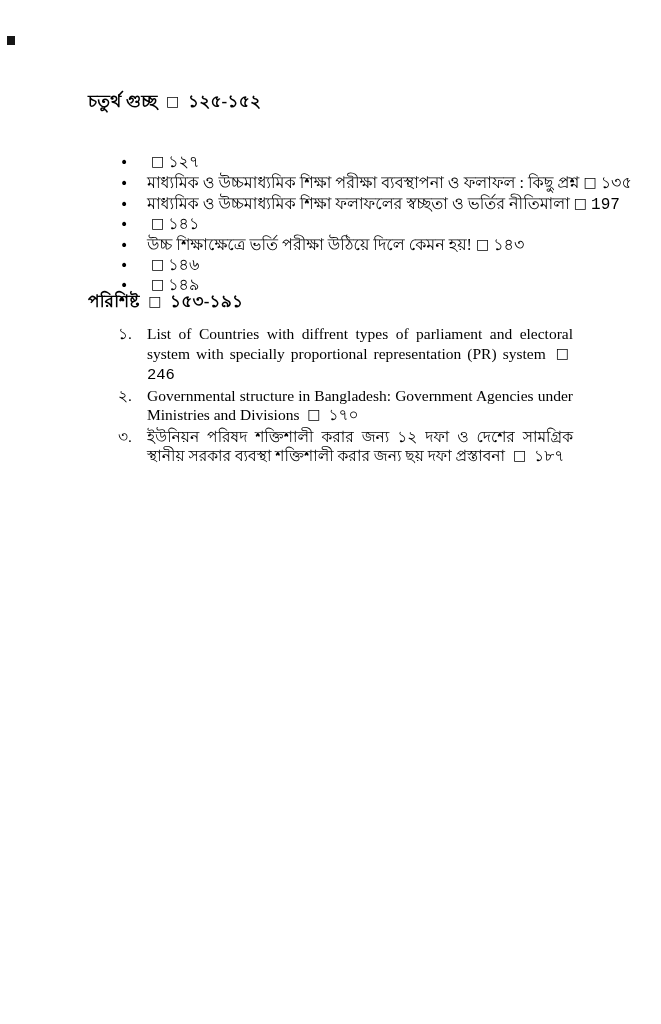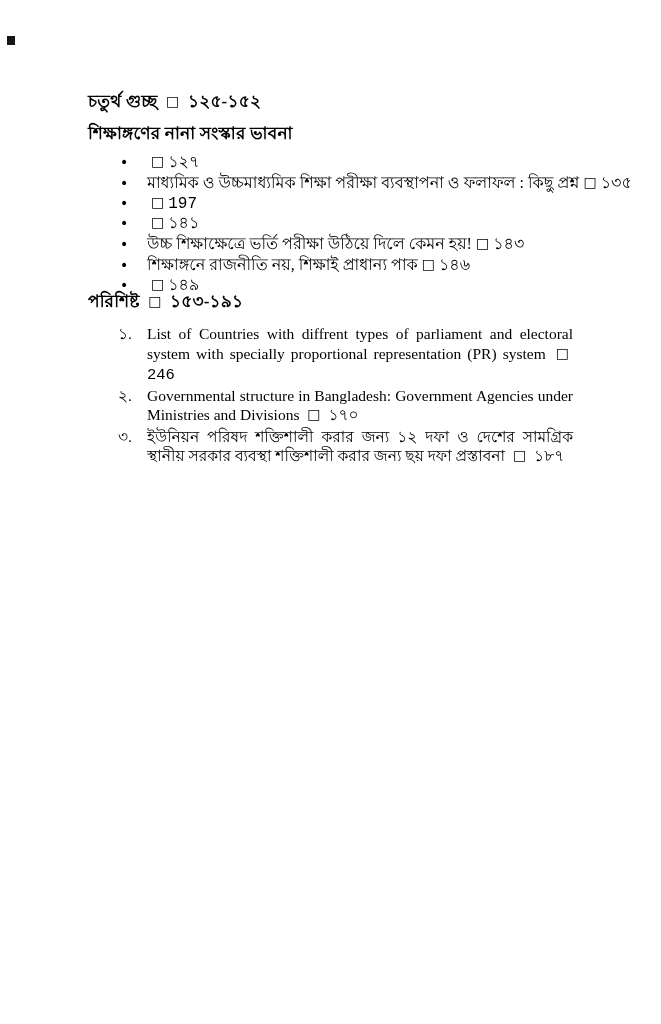--- a/index.html
+++ b/index.html
@@ -90,61 +90,58 @@
 <div class="page">
 
   <div class="ink-mark"></div>
 
   <div class="heading heading-1">
     <span>চতুর্থ গুচ্ছ</span>
     <span class="glyph-box">□</span>
     <span>১২৫-১৫২</span>
   </div>
 
-  <div class="heading heading-2">
-    <span>শিক্ষাঙ্গণের নানা সংস্কার ভাবনা</span>
-  </div>
 
   <div class="bullet-list">
 
     <div class="bullet-item">
       <span class="bullet-marker">•</span>
       <span class="glyph-box">□</span>
       <span class="item-page">১২৭</span>
     </div>
 
     <div class="bullet-item">
       <span class="bullet-marker">•</span>
       <span>মাধ্যমিক ও উচ্চমাধ্যমিক শিক্ষা পরীক্ষা ব্যবস্থাপনা ও ফলাফল : কিছু প্রশ্ন</span>
       <span class="glyph-box">□</span>
       <span class="item-page">১৩৫</span>
     </div>
 
     <div class="bullet-item">
       <span class="bullet-marker">•</span>
+      <span>মাধ্যমিক ও উচ্চমাধ্যমিক শিক্ষা ফলাফলের স্বচ্ছতা ও ভর্তির নীতিমালা</span>
       <span class="glyph-box">□</span>
       <span class="item-page">197</span>
     </div>
 
     <div class="bullet-item">
       <span class="bullet-marker">•</span>
       <span class="glyph-box">□</span>
       <span class="item-page">১৪১</span>
     </div>
 
     <div class="bullet-item">
       <span class="bullet-marker">•</span>
       <span>উচ্চ শিক্ষাক্ষেত্রে ভর্তি পরীক্ষা উঠিয়ে দিলে কেমন হয়!</span>
       <span class="glyph-box">□</span>
       <span class="item-page">১৪৩</span>
     </div>
 
     <div class="bullet-item">
       <span class="bullet-marker">•</span>
-      <span>শিক্ষাঙ্গনে রাজনীতি নয়, শিক্ষাই প্রাধান্য পাক</span>
       <span class="glyph-box">□</span>
       <span class="item-page">১৪৬</span>
     </div>
 
     <div class="bullet-item">
       <span class="bullet-marker">•</span>
       <span class="glyph-box">□</span>
       <span class="item-page">১৪৯</span>
     </div>
 

